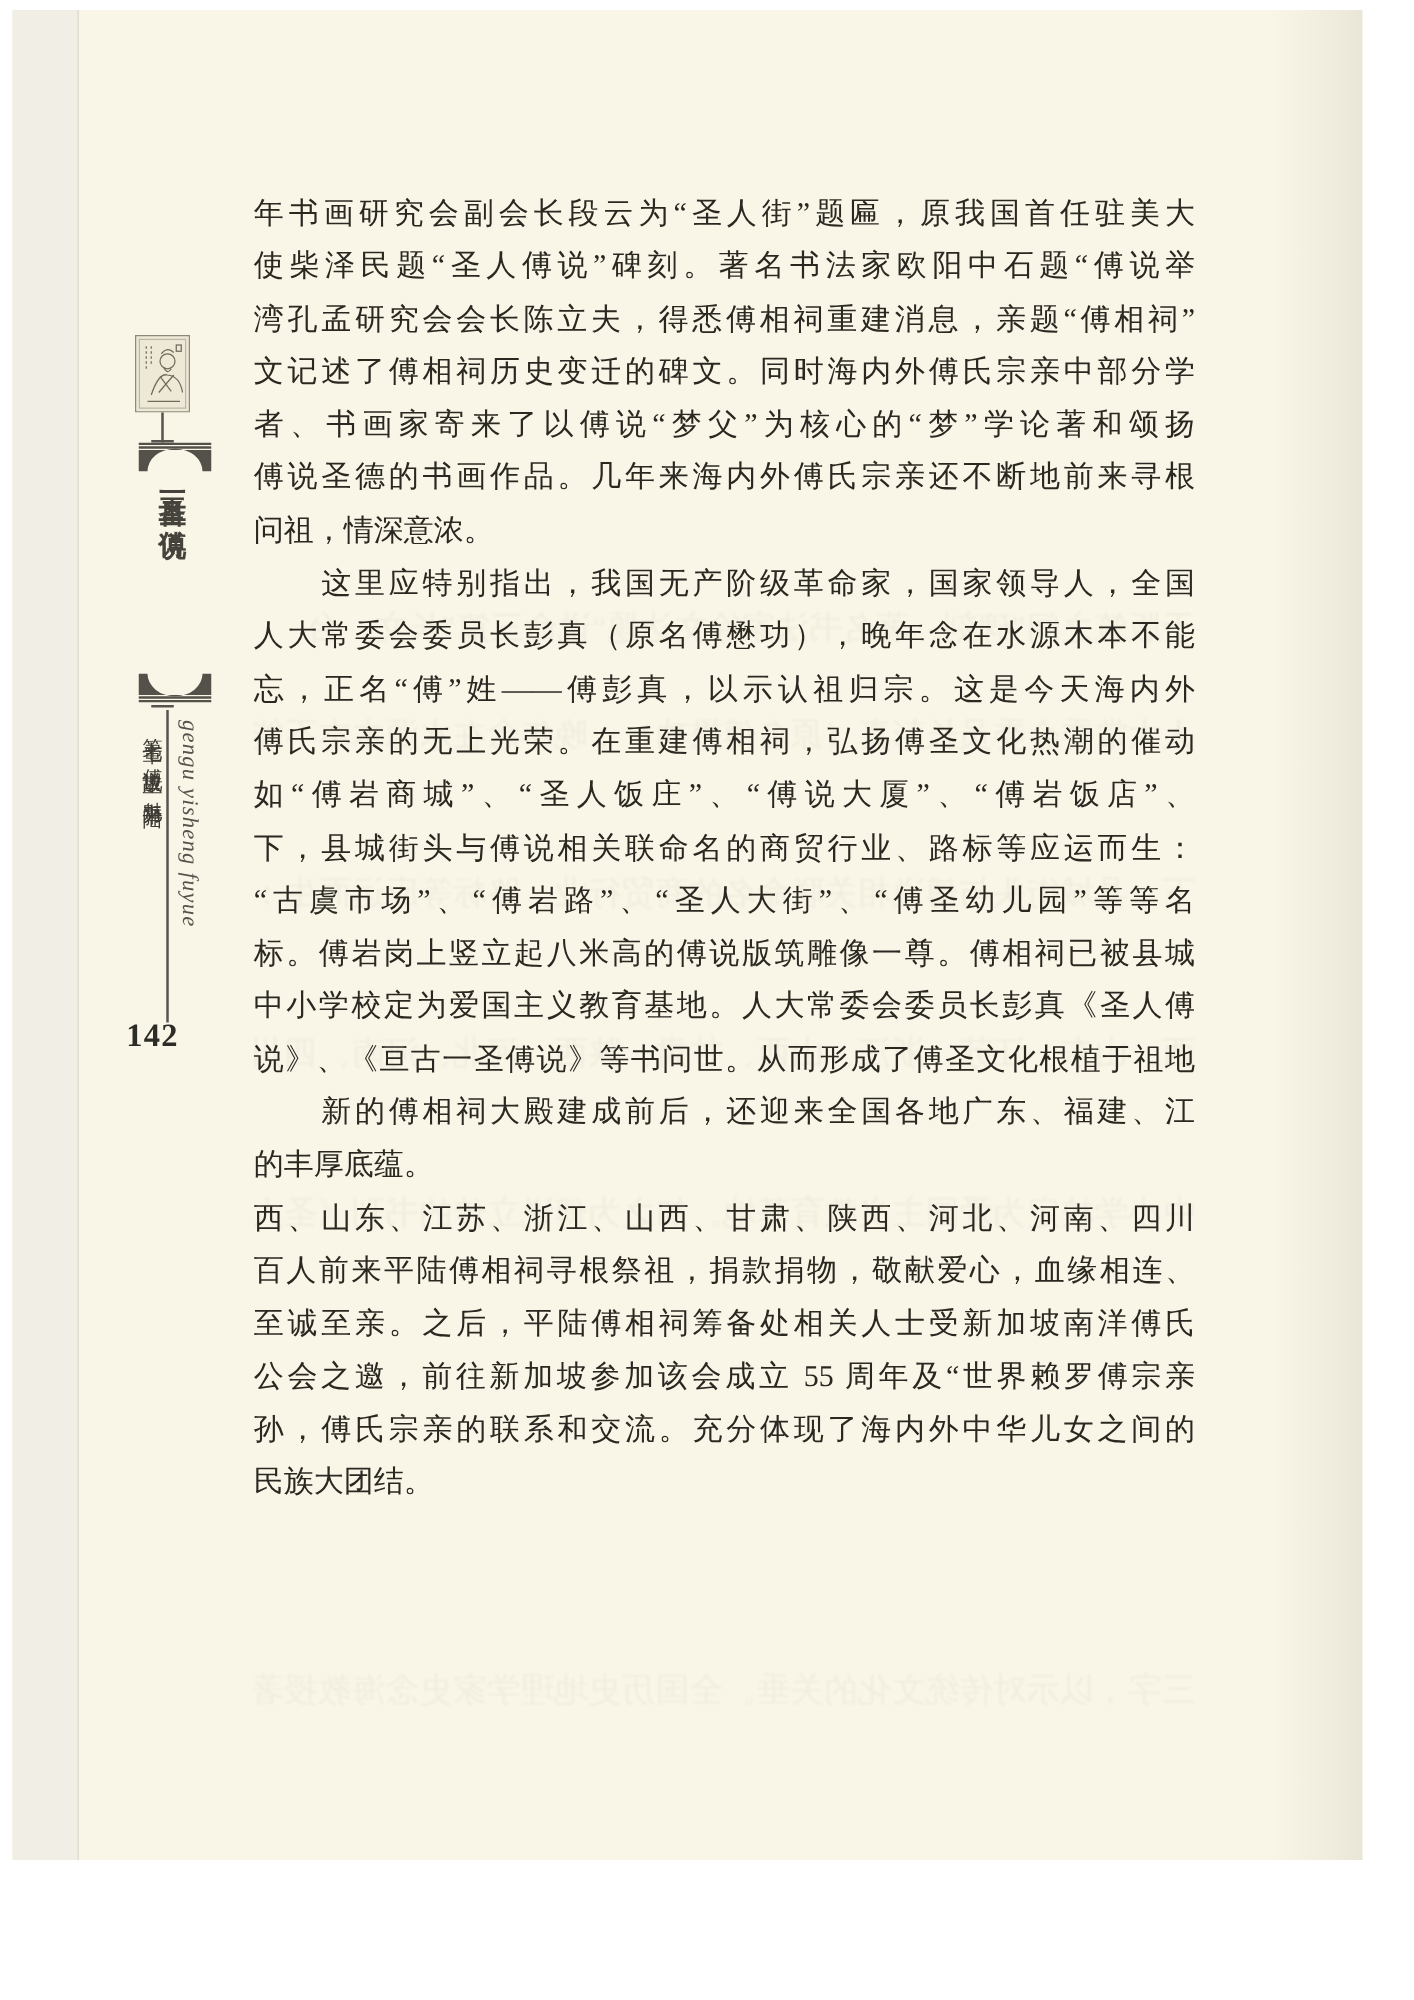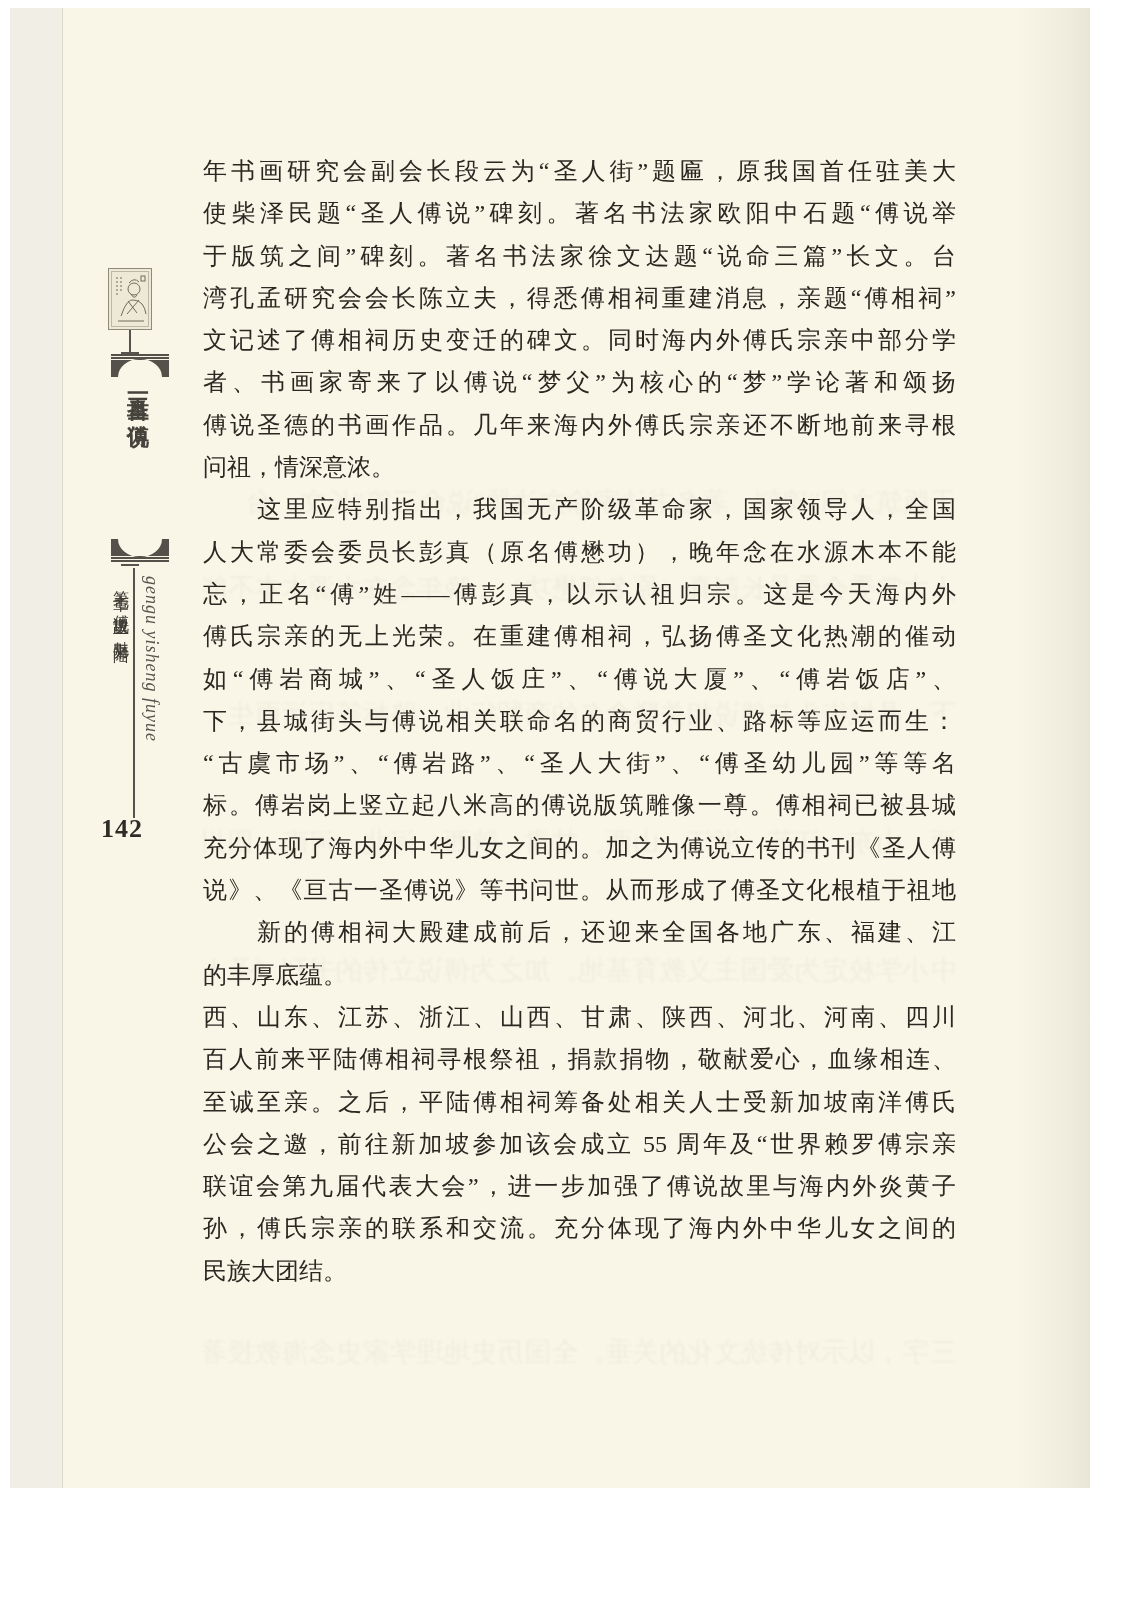--- a/index.html
+++ b/index.html
@@ -87,39 +87,37 @@
   <div class="conn h2"></div>
   <div class="conn rule"></div>
 
   <div class="chapter">第七章　傅说故里　魅力平陆</div>
   <div class="pinyin">gengu  yisheng  fuyue</div>
   <div class="pagenum">142</div>
 
   <div id="body-text" class="bodytext">
       <div class="line">年书画研究会副会长段云为“圣人街”题匾，原我国首任驻美大</div>
       <div class="line">使柴泽民题“圣人傅说”碑刻。著名书法家欧阳中石题“傅说举</div>
-      <div class="line">于版筑之间”碑刻。著名书法家徐文达题“说命三篇”长文。台</div>
       <div class="line">湾孔孟研究会会长陈立夫，得悉傅相祠重建消息，亲题“傅相祠”</div>
       <div class="line">文记述了傅相祠历史变迁的碑文。同时海内外傅氏宗亲中部分学</div>
       <div class="line">者、书画家寄来了以傅说“梦父”为核心的“梦”学论著和颂扬</div>
       <div class="line">傅说圣德的书画作品。几年来海内外傅氏宗亲还不断地前来寻根</div>
       <div class="line end">问祖，情深意浓。</div>
       <div class="line indent">这里应特别指出，我国无产阶级革命家，国家领导人，全国</div>
       <div class="line">人大常委会委员长彭真（原名傅懋功），晚年念在水源木本不能</div>
       <div class="line">忘，正名“傅”姓——傅彭真，以示认祖归宗。这是今天海内外</div>
       <div class="line">傅氏宗亲的无上光荣。在重建傅相祠，弘扬傅圣文化热潮的催动</div>
       <div class="line">如“傅岩商城”、“圣人饭庄”、“傅说大厦”、“傅岩饭店”、</div>
       <div class="line">下，县城街头与傅说相关联命名的商贸行业、路标等应运而生：</div>
       <div class="line">“古虞市场”、“傅岩路”、“圣人大街”、“傅圣幼儿园”等等名</div>
       <div class="line">标。傅岩岗上竖立起八米高的傅说版筑雕像一尊。傅相祠已被县城</div>
-      <div class="line">充分体现了海内外中华儿女之间的。加之为傅说立传的书刊《圣人傅</div>
+      <div class="line">中小学校定为爱国主义教育基地。人大常委会委员长彭真《圣人傅</div>
       <div class="line">说》、《亘古一圣傅说》等书问世。从而形成了傅圣文化根植于祖地</div>
       <div class="line indent">新的傅相祠大殿建成前后，还迎来全国各地广东、福建、江</div>
       <div class="line end">的丰厚底蕴。</div>
       <div class="line">西、山东、江苏、浙江、山西、甘肃、陕西、河北、河南、四川</div>
       <div class="line">百人前来平陆傅相祠寻根祭祖，捐款捐物，敬献爱心，血缘相连、</div>
       <div class="line">至诚至亲。之后，平陆傅相祠筹备处相关人士受新加坡南洋傅氏</div>
       <div class="line">公会之邀，前往新加坡参加该会成立 55 周年及“世界赖罗傅宗亲</div>
-      <div class="line">联谊会第九届代表大会”，进一步加强了傅说故里与海内外炎黄子</div>
       <div class="line">孙，傅氏宗亲的联系和交流。充分体现了海内外中华儿女之间的</div>
       <div class="line end">民族大团结。</div>
     </div>
 </div>
 
 </body></html>

